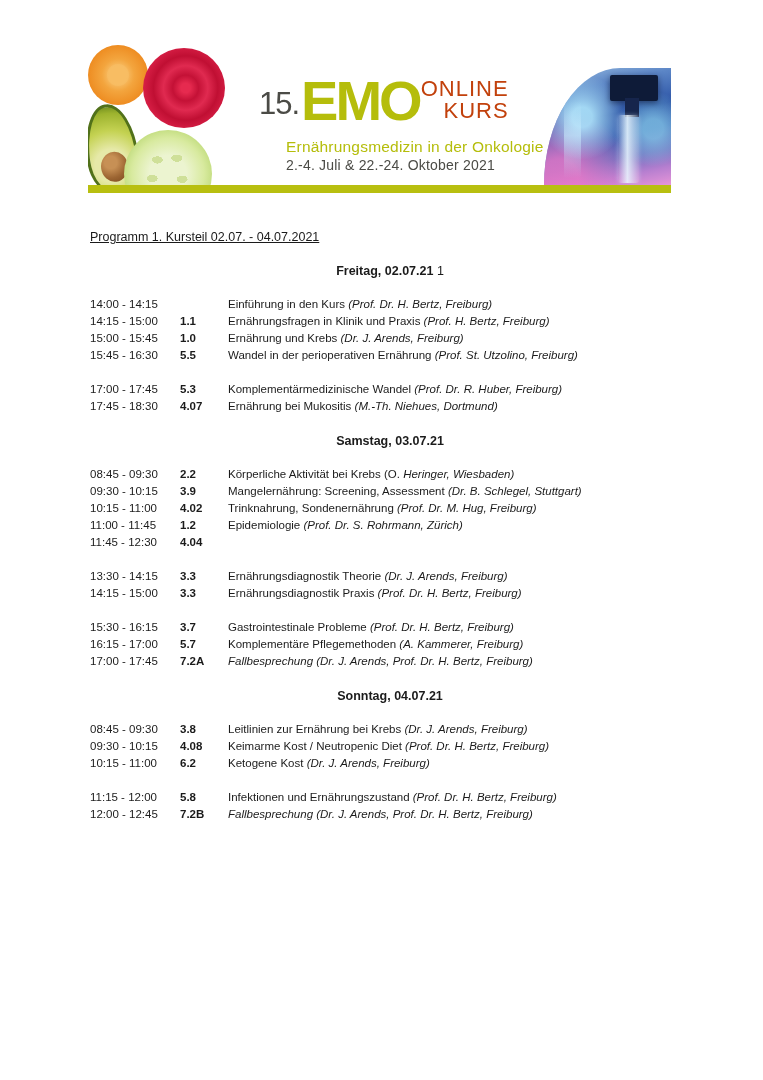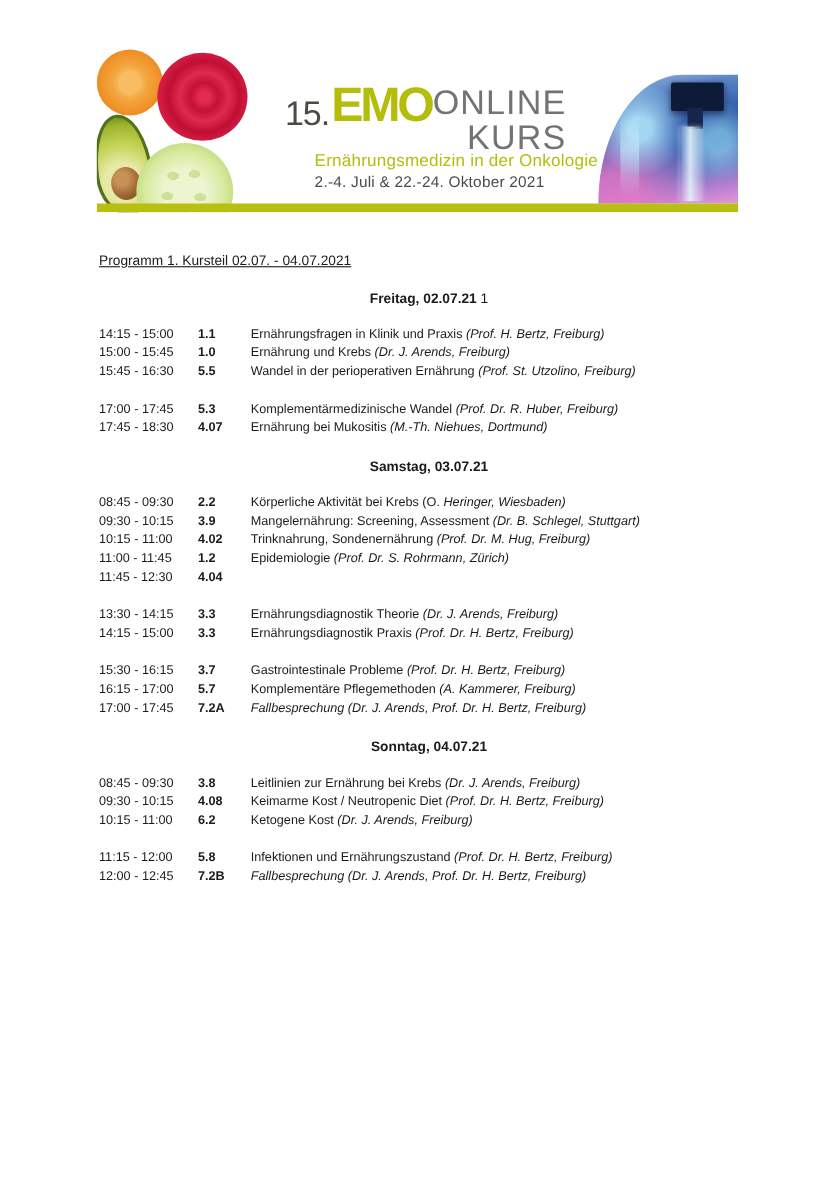--- a/index.html
+++ b/index.html
@@ -42,23 +42,23 @@
     background:
       radial-gradient(ellipse 9px 6px at 38% 34%, #cfe099 0 60%, transparent 61%),
       radial-gradient(ellipse 9px 6px at 60% 32%, #cfe099 0 60%, transparent 61%),
       radial-gradient(ellipse 9px 6px at 32% 55%, #cfe099 0 60%, transparent 61%),
       radial-gradient(ellipse 9px 6px at 66% 56%, #cfe099 0 60%, transparent 61%),
       radial-gradient(ellipse 8px 6px at 50% 68%, #cfe099 0 60%, transparent 61%);
   }
 
   .logo-row { position:absolute; left:171px; top:36px; display:flex; align-items:flex-start; z-index:3; }
   .logo-prefix { font-size:31px; font-weight:300; color:#4b4b46; line-height:1; margin-top:10px; letter-spacing:-1px; }
-  .logo-emo { font-size:44px; font-weight:700; color:#b5bd0b; line-height:0.82; letter-spacing:-3px; margin-left:2px; }
-  .logo-col { display:flex; flex-direction:column; align-items:flex-end; margin-left:1px; color:#737373;
-    font-size:31px; font-weight:300; line-height:1.0; letter-spacing:1px; }
+  .logo-emo { font-size:56px; font-weight:700; color:#b5bd0b; line-height:0.82; letter-spacing:-3px; margin-left:2px; }
+  .logo-col { display:flex; flex-direction:column; align-items:flex-end; margin-left:1px; color:#c2410c;
+    font-size:22px; font-weight:300; line-height:1.0; letter-spacing:1px; }
   .logo-subtitle { position:absolute; left:198px; top:96px; font-size:15.5px; color:#b5bd0b; letter-spacing:0.2px; z-index:3; }
   .logo-dates { position:absolute; left:198px; top:115px; font-size:14px; color:#4b4b46; letter-spacing:0.2px; z-index:3; }
 
   .photo {
     position:absolute; right:0; bottom:8px; width:127px; height:117px; overflow:hidden;
     border-top-left-radius:60% 100%;
     background:linear-gradient(168deg, #9cc0e2 0%, #5b85c6 20%, #2d55a6 42%, #3a5fb0 58%, #6e6fbe 74%, #b77fd0 87%, #e795d8 100%);
   }
   .photo-glow { position:absolute; inset:0;
     background:
@@ -124,20 +124,25 @@
     <div class="accent-bar"></div>
   </header>
 
   <main class="content">
     <h1 class="doc-title">Programm 1. Kursteil 02.07. - 04.07.2021</h1>
     <div id="schedule">
         <section class="day">
           <h2 class="day-heading"><span class="hb">Freitag, 02.07.21</span><span class="hs"> 1</span></h2>
           <div class="group">
             <div class="row">
+              <span class="time">14:00 - 14:15</span>
+              <span class="code"></span>
+              <span class="text"><span class="up">Einführung in den Kurs </span><span class="it">(Prof. Dr. H. Bertz, Freiburg)</span></span>
+            </div>
+            <div class="row">
               <span class="time">14:15 - 15:00</span>
               <span class="code">1.1</span>
               <span class="text"><span class="up">Ernährungsfragen in Klinik und Praxis </span><span class="it">(Prof. H. Bertz, Freiburg)</span></span>
             </div>
             <div class="row">
               <span class="time">15:00 - 15:45</span>
               <span class="code">1.0</span>
               <span class="text"><span class="up">Ernährung und Krebs </span><span class="it">(Dr. J. Arends, Freiburg)</span></span>
             </div>
             <div class="row">

